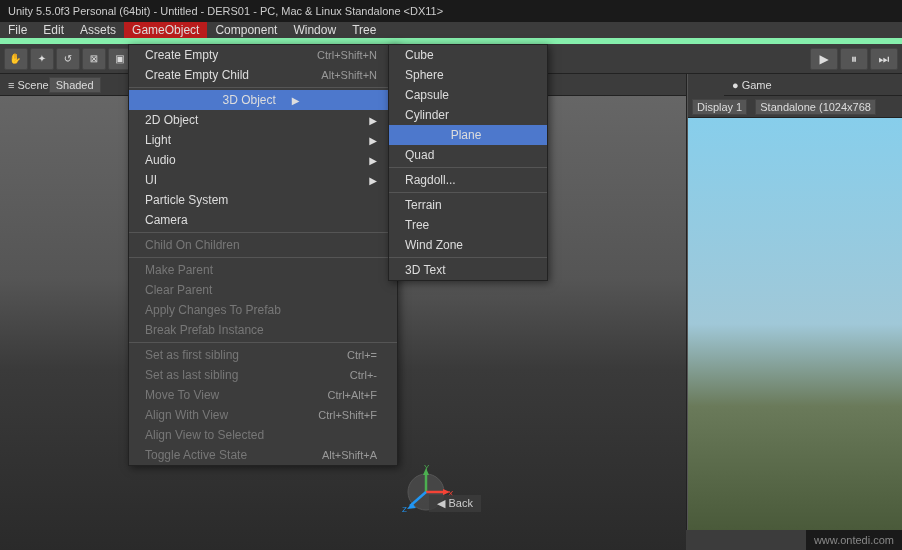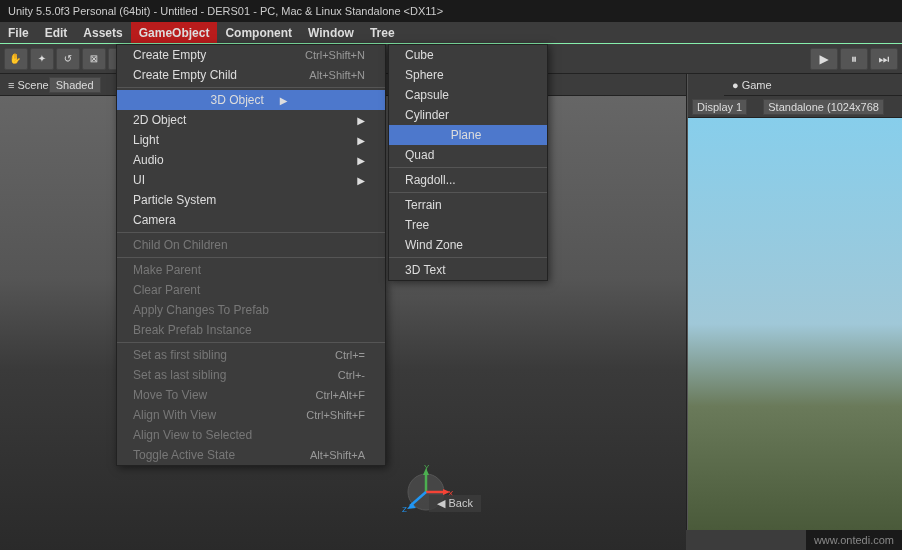--- a/index.html
+++ b/index.html
@@ -24,22 +24,21 @@
       color: #ccc;
       font-size: 11px;
     }
 
     
     #menu-bar {
       background: #3c3c3c;
       height: 22px;
       display: flex;
       align-items: flex-start;
-      border-bottom: 1px solid #86efac;
-      font-weight: bold;
+      border-bottom: 6px solid #86efac;
     }
     .menu-item {
       padding: 2px 8px;
       cursor: pointer;
       color: #ddd;
       font-size: 12px;
       height: 100%;
       display: flex;
       align-items: center;
     }
@@ -160,21 +159,21 @@
       background: linear-gradient(to bottom, #87CEEB 0%, #a0c8d8 50%, #6a7a5a 70%, #4a5a3a 100%);
     }
     .game-toolbar {
       height: 22px;
       background: #3c3c3c;
       display: flex;
       align-items: center;
       padding: 0 4px;
       font-size: 11px;
       border-bottom: 1px solid #222;
-      gap: 16px;
+      gap: 8px;
     }
     .game-dropdown {
       background: #555;
       border: 1px solid #444;
       color: #ddd;
       font-size: 11px;
       padding: 1px 4px;
       cursor: pointer;
     }
 
@@ -216,21 +215,21 @@
     }
     .shortcut {
       color: #999;
       font-size: 11px;
       margin-left: 24px;
     }
 
     
     #gameobject-menu {
       top: 44px;
-      left: 116px;
+      left: 128px;
       min-width: 270px;
     }
 
     
     #submenu-3d {
       top: 44px;
       left: 388px;
       min-width: 160px;
     }
 

